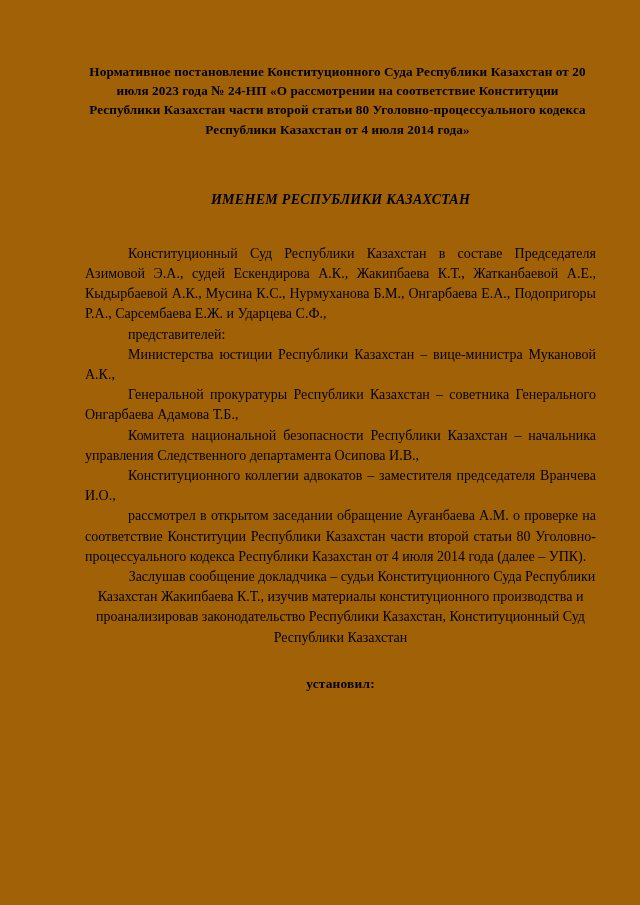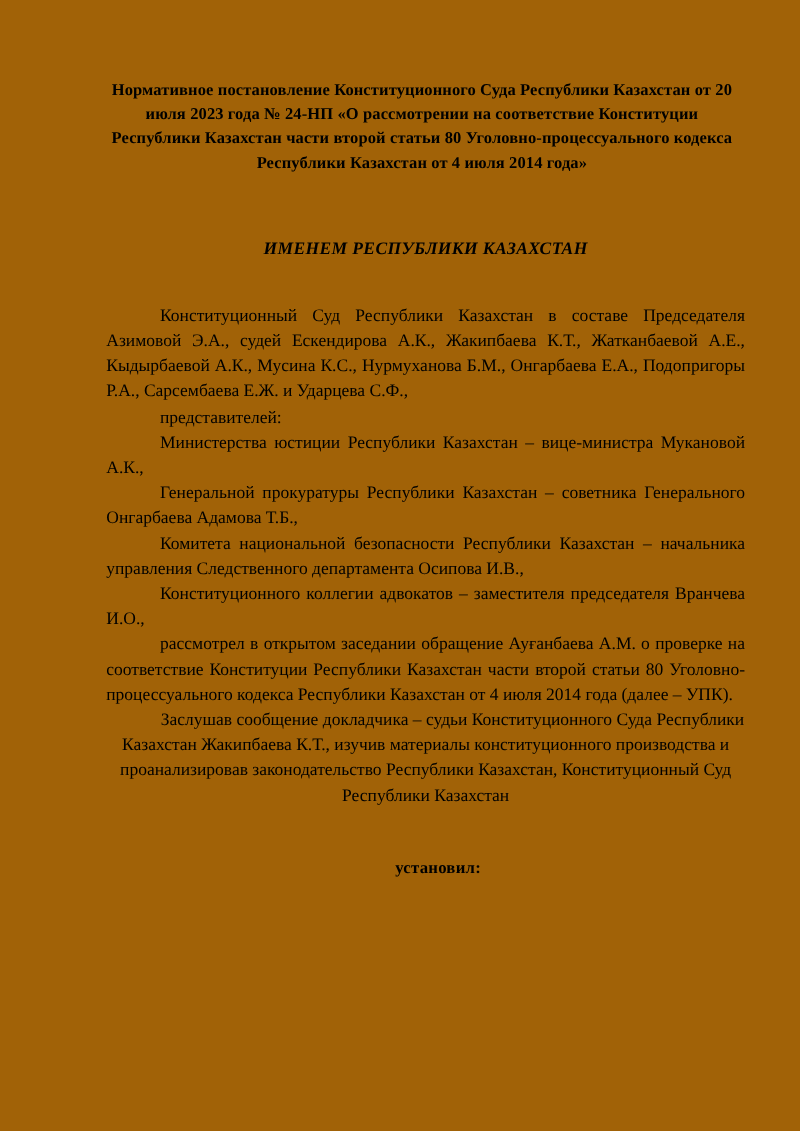--- a/index.html
+++ b/index.html
@@ -71,21 +71,21 @@
   p.para.noindent {
     text-indent: 0;
   }
   p.para.last-left {
     text-align: center;
     font-family: Liberation Serif, serif;
   }
 
   .установил,
   .closing {
-    margin: 10px;
+    margin: 0;
     padding-top: 26px;
     font-size: 13.4px;
     line-height: 20px;
     font-weight: bold;
     text-align: center;
     width: 511px;
     letter-spacing: 0.2px;
   }
 </style>
 </head>

